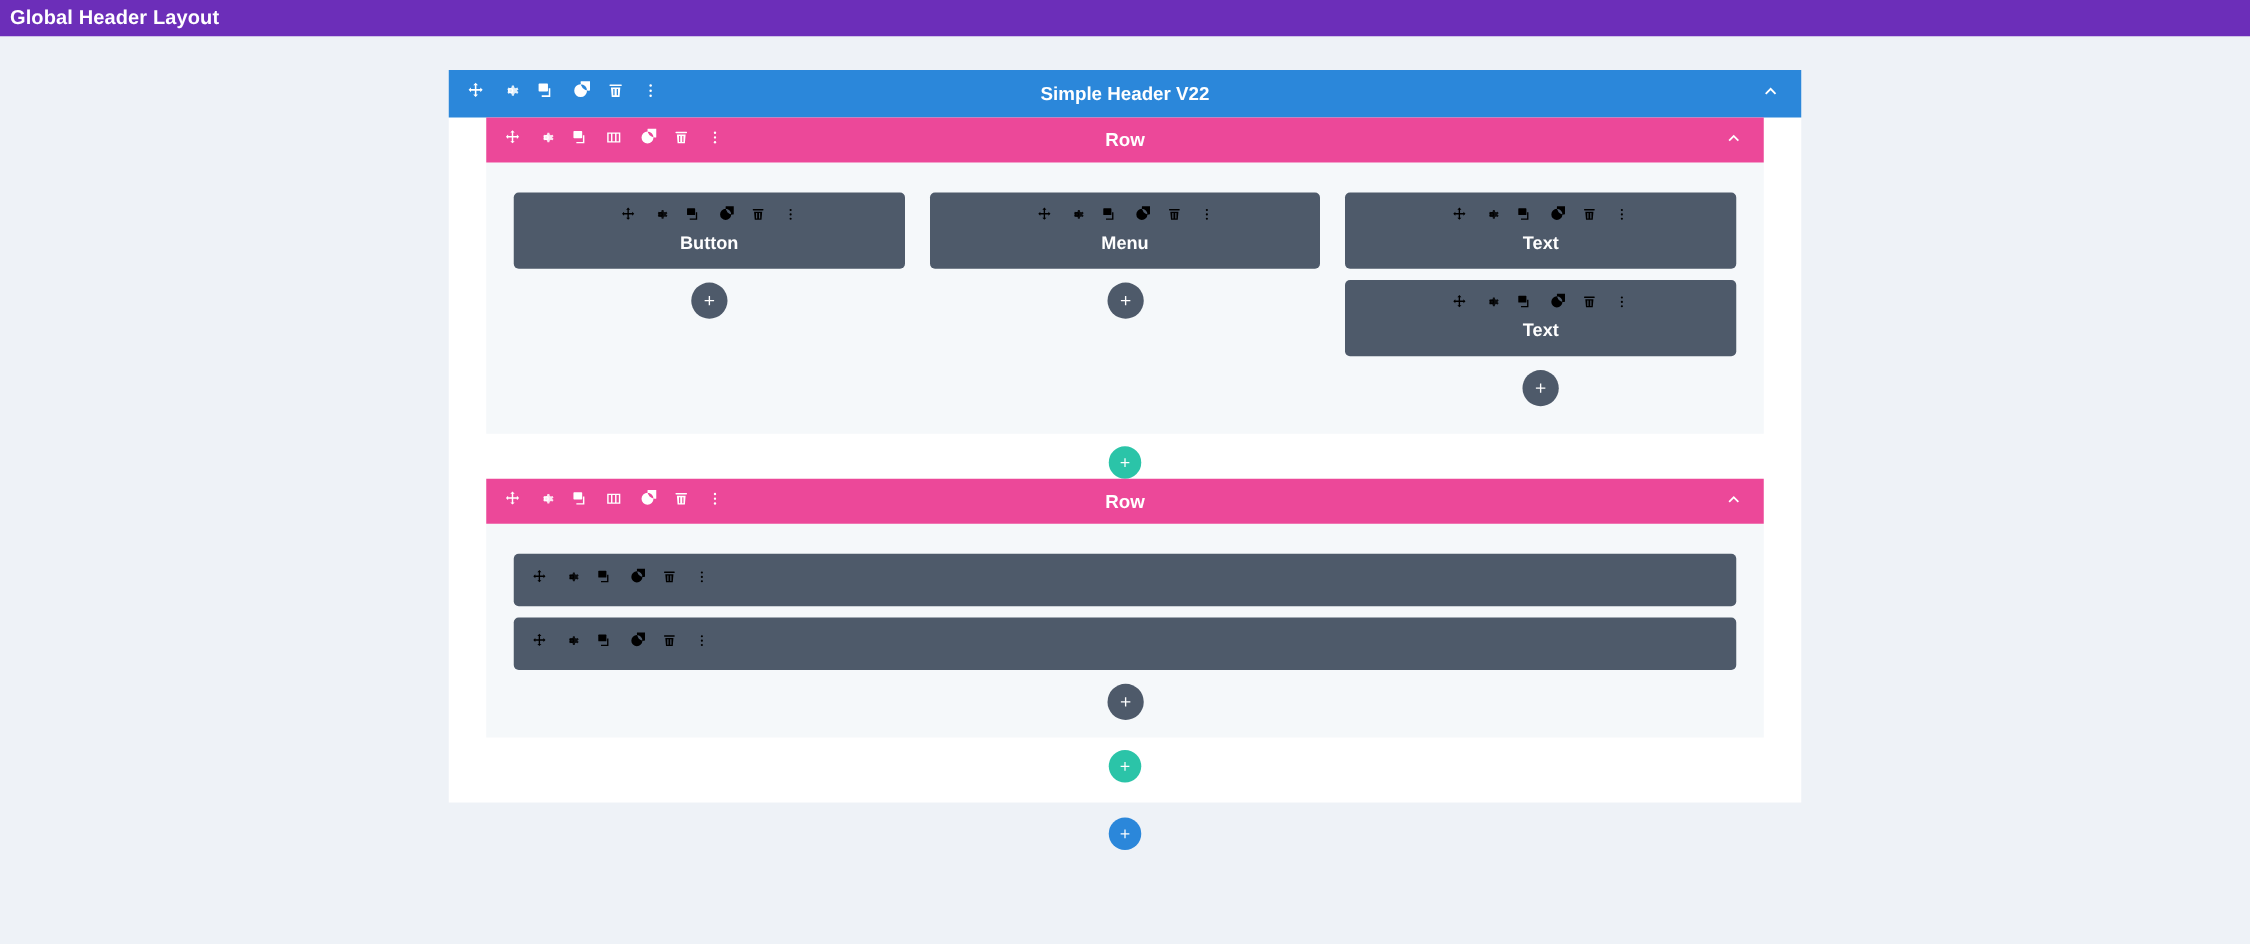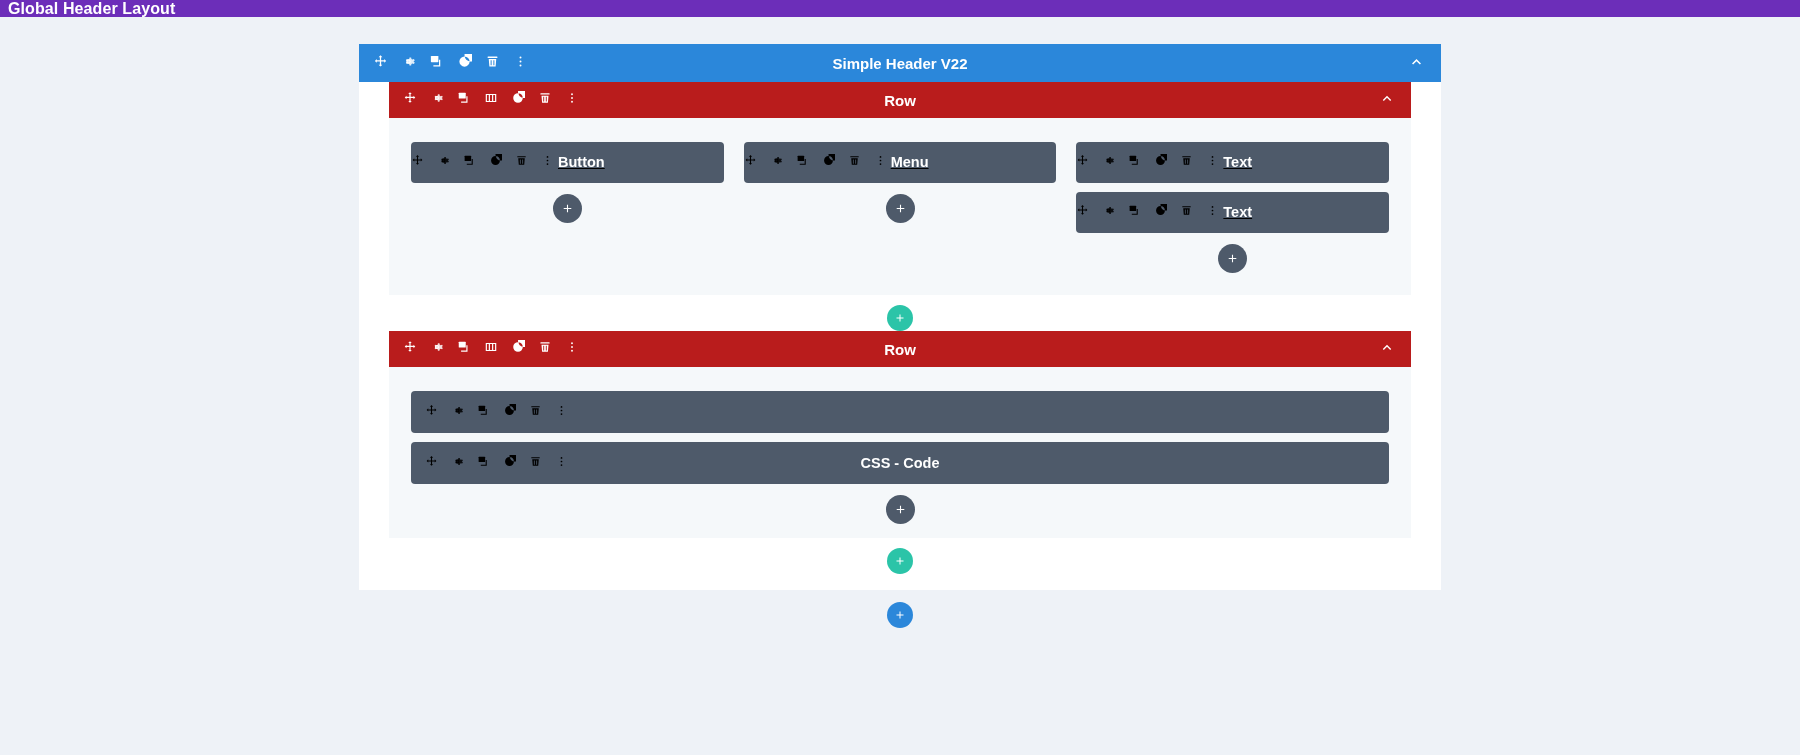--- a/index.html
+++ b/index.html
@@ -5,21 +5,21 @@
   * { box-sizing: border-box; margin: 0; padding: 0; }
   html, body {
     width: 1800px; height: 755px;
     background: #eef2f7;
     font-family: "Liberation Sans", sans-serif;
     overflow: hidden;
   }
 
   
   .topbar {
-    height: 17px;
+    height: 29px;
     background: #6c2eb9;
     display: flex;
     align-items: center;
     padding-left: 8px;
   }
   .topbar-title {
     color: #ffffff;
     font-size: 16px;
     font-weight: bold;
     letter-spacing: .1px;
@@ -29,21 +29,20 @@
   .canvas {
     padding-top: 27px;
     display: flex;
     justify-content: center;
   }
   .section-wrap {
     width: 1082px;
     background: #ffffff;
     padding-bottom: 16px;
     position: relative;
-    text-decoration: underline;
   }
 
   
   .bar {
     display: flex;
     align-items: center;
     position: relative;
     color: #fff;
   }
   .bar-icons {
@@ -63,21 +62,21 @@
   }
   .bar-collapse {
     margin-left: auto;
     padding-right: 16px;
     z-index: 2;
     display: flex;
     align-items: center;
   }
 
   .section-bar { height: 38px; background: #2b87da; }
-  .row-bar     { height: 36px; background: #b91c1c; }
+  .row-bar     { height: 36px; background: #ec4899; }
 
   .section-body { padding: 0 30px; }
 
   
   .row-block { margin-bottom: 0; }
   .row-inner {
     background: #f5f8fa;
     padding: 24px 22px 12px 22px;
     display: flex;
     gap: 20px;
@@ -87,21 +86,21 @@
 
   .column { flex: 1; display: flex; flex-direction: column; align-items: center; }
 
   
   .module {
     width: 100%;
     background: #4e5a6a;
     border-radius: 4px;
     padding: 11px 0 12px 0;
     display: flex;
-    flex-direction: row;
+    flex-direction: column;
     align-items: center;
     gap: 4px;
   }
   .module + .module { margin-top: 9px; }
   .module-icons {
     display: flex;
     align-items: center;
     gap: 13px;
   }
   .module-label {
@@ -486,21 +485,20 @@
                 <span><svg width="13" height="13" viewBox="0 0 24 24">
                       <rect x="4" y="4" width="16" height="2.2" rx="1"></rect>
                       <path d="M6 8h12l-1 12H7L6 8zm3 2v8h1.6v-8H9zm4.4 0v8H15v-8h-1.6z"></path>
                     </svg></span>
                 <span><svg width="13" height="13" viewBox="0 0 24 24">
                       <circle cx="12" cy="5.5" r="1.6"></circle>
                       <circle cx="12" cy="12" r="1.6"></circle>
                       <circle cx="12" cy="18.5" r="1.6"></circle>
                     </svg></span>
               </div>
-              <span class="module-label">CSS - Code</span>
             </div>
 
             <div class="addbtn add-dark module-add">
               <span>
                   <svg width="13" height="13" viewBox="0 0 24 24">
                     <path d="M11 5h2v6h6v2h-6v6h-2v-6H5v-2h6z"></path>
                   </svg>
                 </span>
             </div>
           </div>

